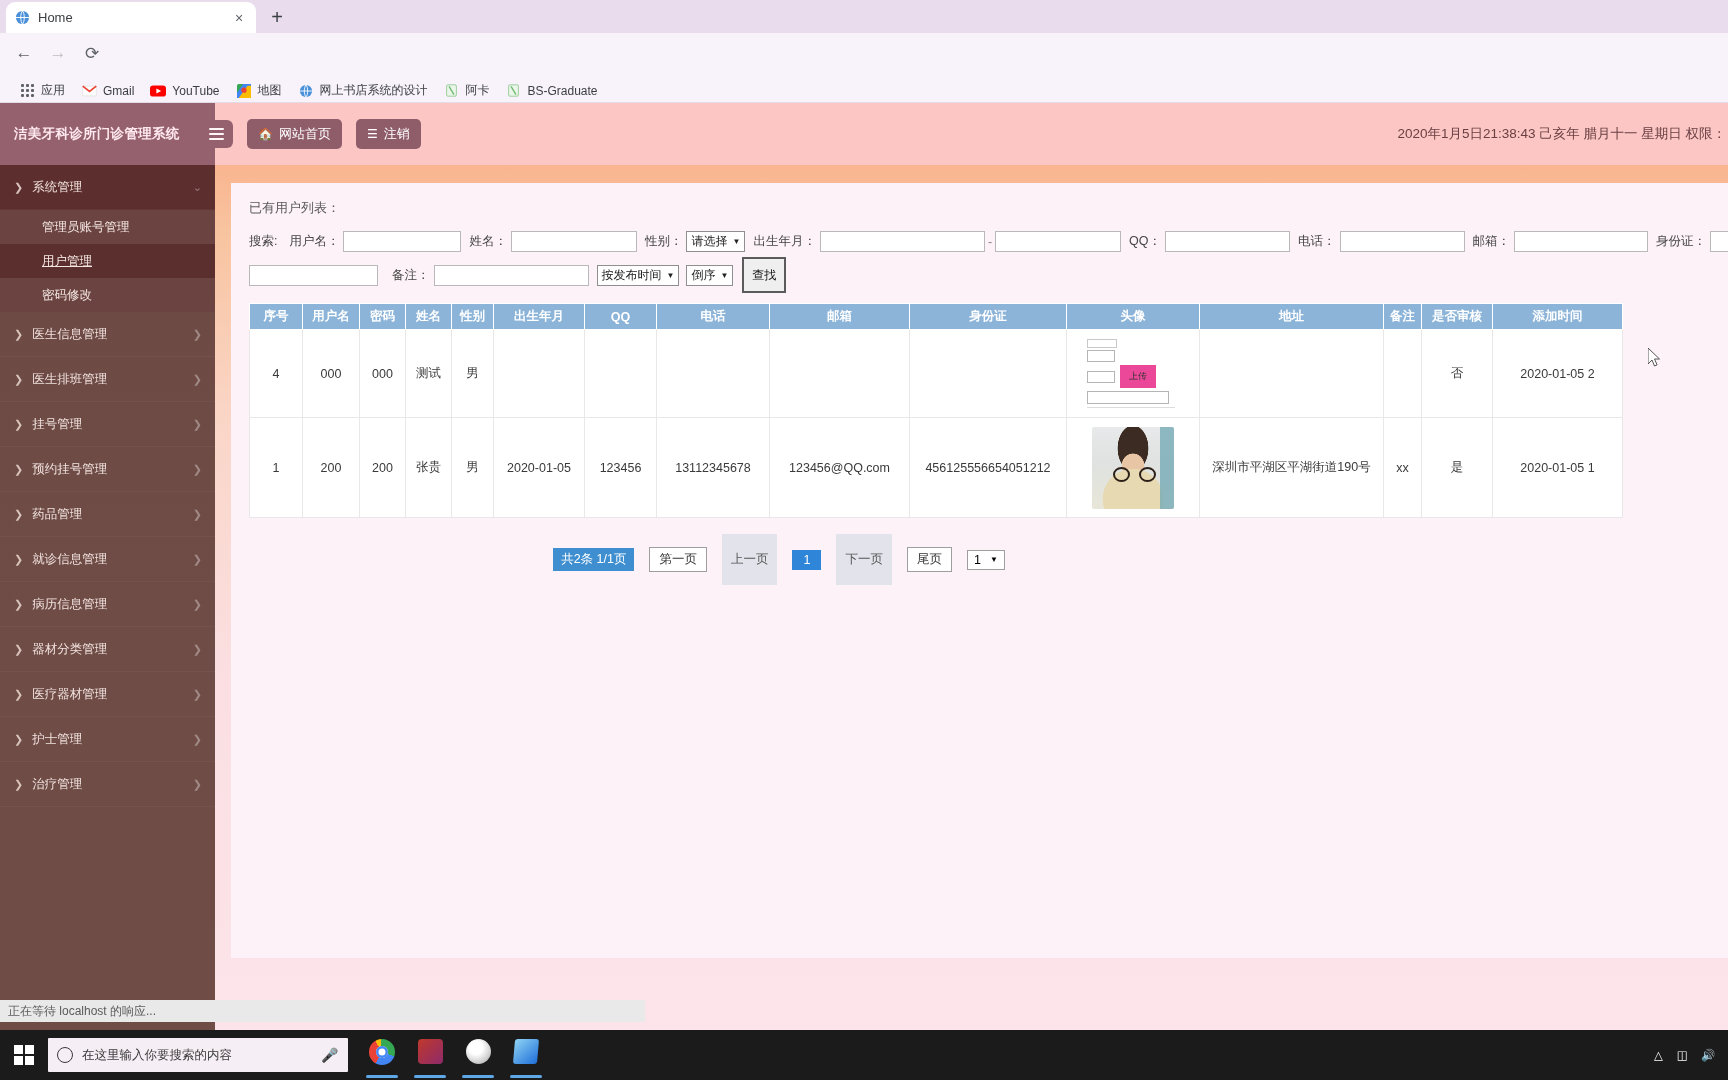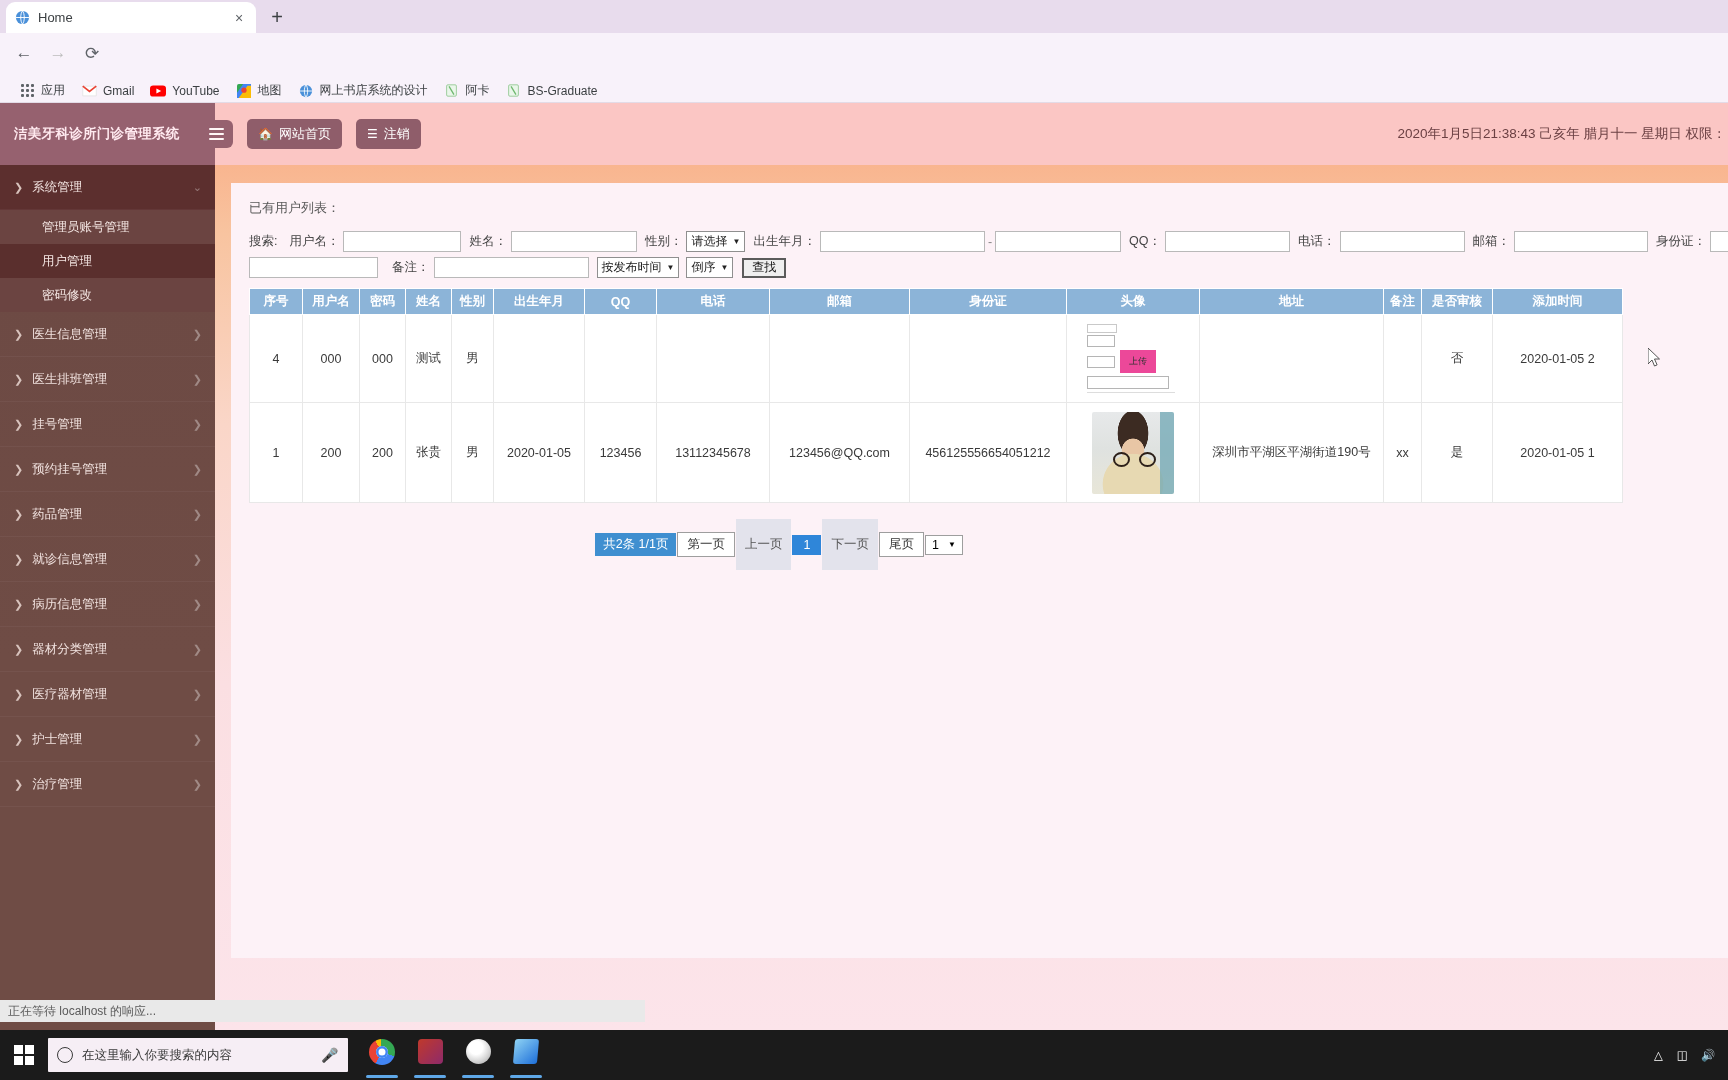--- a/index.html
+++ b/index.html
@@ -89,21 +89,21 @@
   }
   .menu-item .caret-r { font-size: 11px; color: #d8c3bd; }
   .menu-item .caret-end {
     position: absolute; right: 13px; font-size: 11px; color: rgba(255,255,255,.35);
   }
   .menu-item.open { background: #5c2f2e; }
   .submenu-item {
     height: 34px; display: flex; align-items: center; padding-left: 42px;
     color: #f4e6e3; font-size: 12.5px; background: #6b4441;
   }
-  .submenu-item.active { background: #5a2f2d; }
+  .submenu-item.active { background: #5a2f2d; text-decoration: underline; }
 
   
   .topbar {
     position: absolute; left: 215px; top: 0; width: 1513px; height: 62px;
     background: #fbc6c4; display: flex; align-items: center; padding-left: 0;
   }
   .hamburger {
     width: 34px; height: 28px; margin-left: -16px; background: #96616f;
     border-radius: 0 6px 6px 0; display: flex; align-items: center; justify-content: center;
     flex-direction: column; gap: 3px;
@@ -143,21 +143,21 @@
   }
   .w120 { width: 118px; }
   .w130 { width: 126px; }
   .sel {
     height: 21px; border: 1px solid #8f8f8f; background: #fff; font-size: 12px;
     display: inline-flex; align-items: center; padding: 0 4px; gap: 5px; color: #222;
   }
   .sel .arr { font-size: 8px; }
   .btn-find {
     height: 14px; border: 2px solid #5b5b5b; background: #efefef; font-size: 12px;
-    padding: 8px 8px; display: inline-flex; align-items: center; color: #111;
+    padding: 16px 8px; display: inline-flex; align-items: center; color: #111;
   }
   .dash { margin: 0 3px; color: #888; }
 
   
   table.grid { border-collapse: collapse; margin-top: 10px; table-layout: fixed; }
   table.grid th {
     background: #8cb4d8; color: #ffffff; font-size: 12.5px; font-weight: bold;
     border: 1px solid #ffffff; height: 26px; text-align: center; padding: 0 3px;
     white-space: nowrap;
   }
@@ -195,21 +195,21 @@
     content:""; position:absolute; left: 21px; top: 40px; width: 13px; height: 11px;
     border: 2.2px solid #2d2019; border-radius: 50%;
   }
   .avatar-img::after {
     content:""; position:absolute; left: 47px; top: 40px; width: 13px; height: 11px;
     border: 2.2px solid #2d2019; border-radius: 50%;
   }
   .avatar-side { position:absolute; right:0; top:0; width: 14px; height: 100%; background:#6fa7b4; opacity:.75;}
 
   
-  .pager { display: flex; align-items: center; gap: 1px; margin-top: 16px; justify-content: center; font-size: 12.5px; }
+  .pager { display: flex; align-items: center; gap: 15px; margin-top: 16px; justify-content: center; font-size: 12.5px; }
   .pg-sum { background: #3f8fd0; color: #fff; padding: 3px 8px; }
   .pg-box { border: 1px solid #9e9e9e; background: #fff; padding: 3px 9px; color: #333; }
   .pg-plain { background: #e3e3ec; color: #555; padding: 17px 9px; }
   .pg-cur { background: #2f86d9; color: #fff; padding: 3px 11px; }
   .pg-sel { border: 1px solid #9e9e9e; background: #fff; padding: 2px 6px; display: inline-flex; align-items: center; gap: 9px; }
   .pg-sel .arr { font-size: 8px; }
   .statusbar-overlay {
     position: absolute; left: 0; top: 1000px; width: 645px; height: 22px;
     background: #e9e9e9; color: #5b5b5b; font-size: 12px;
     display: flex; align-items: center; padding-left: 8px; z-index: 6;

